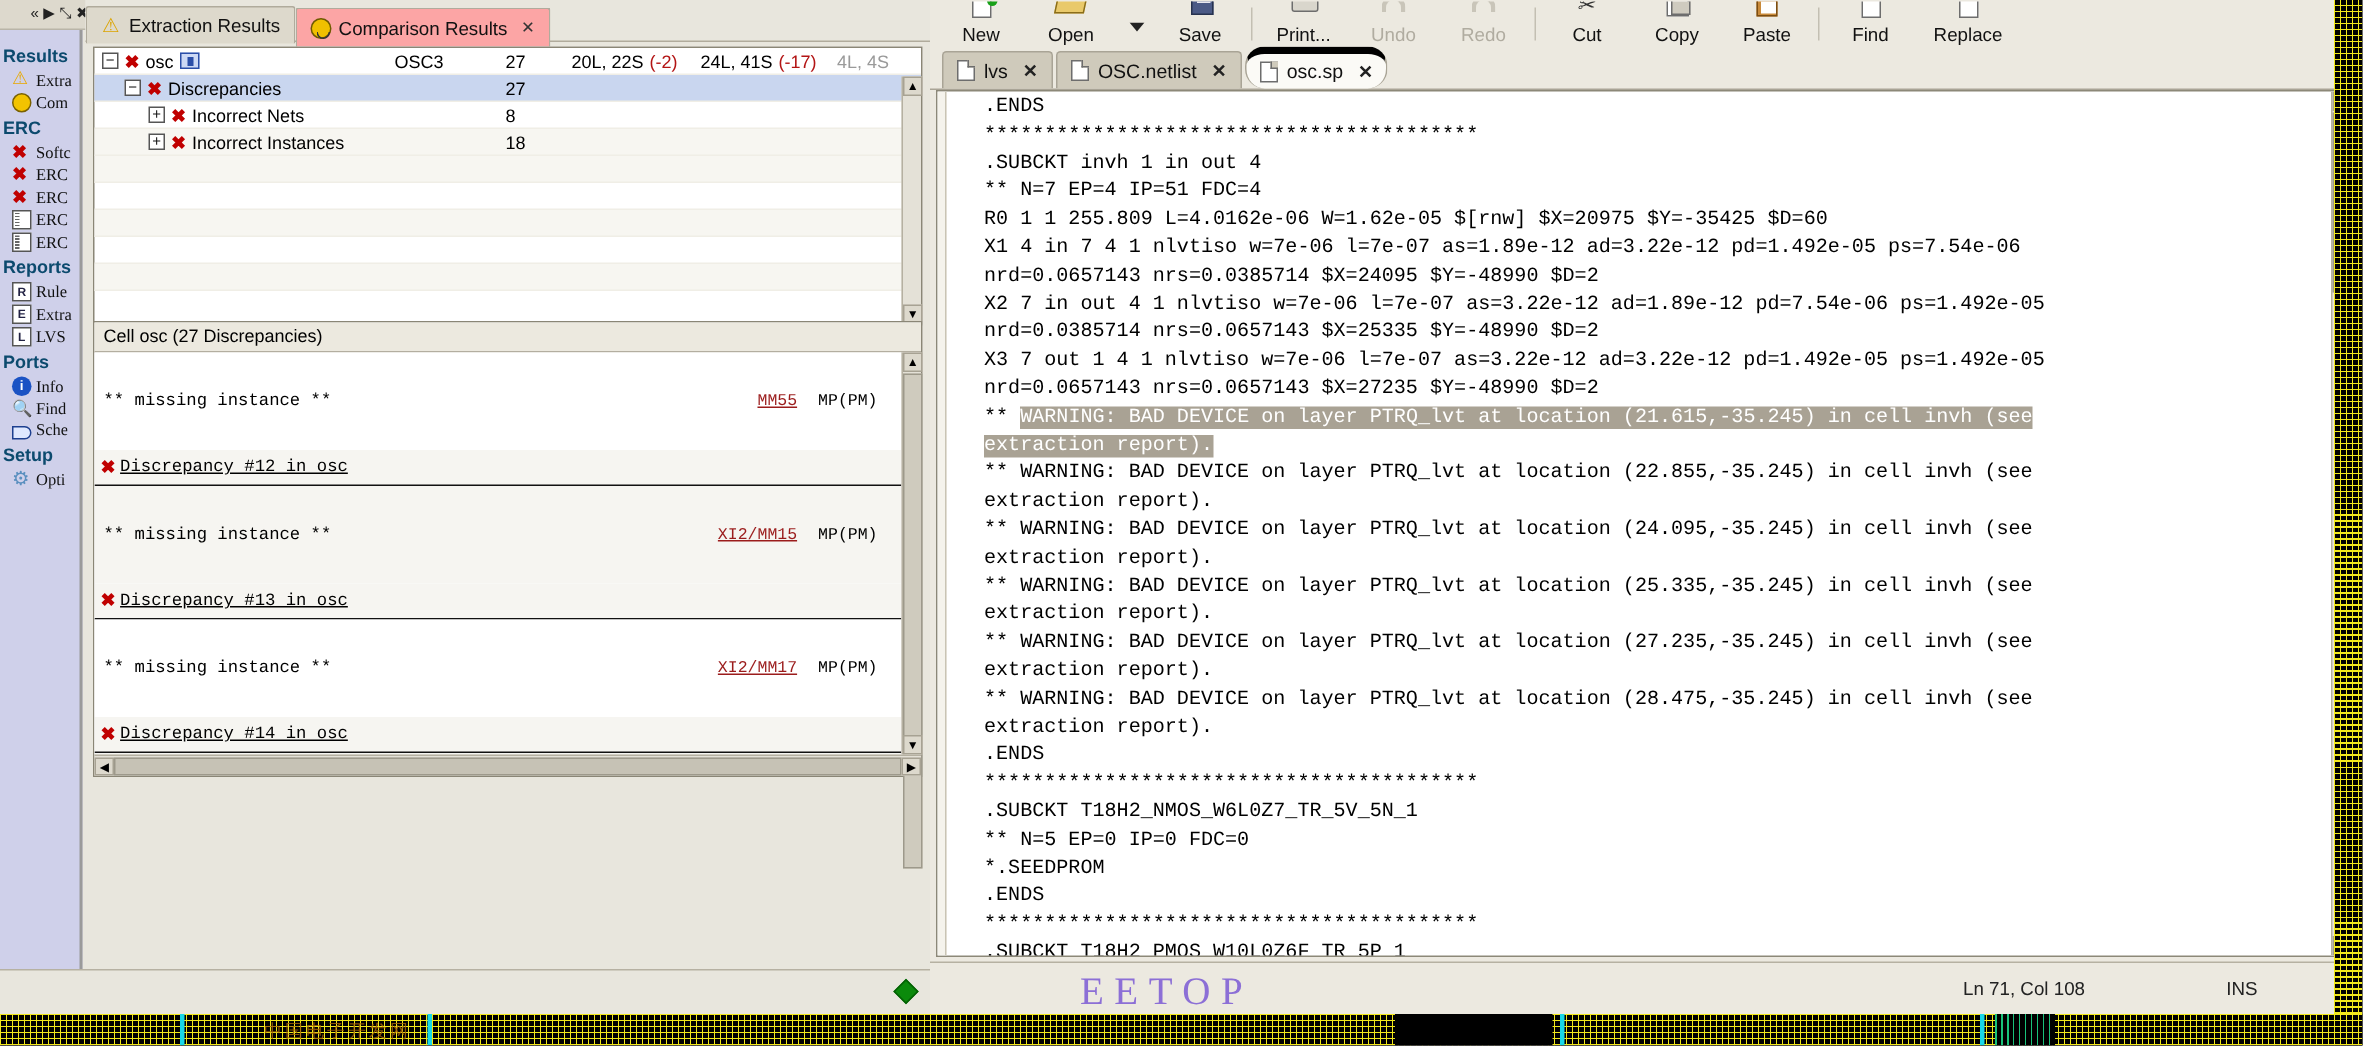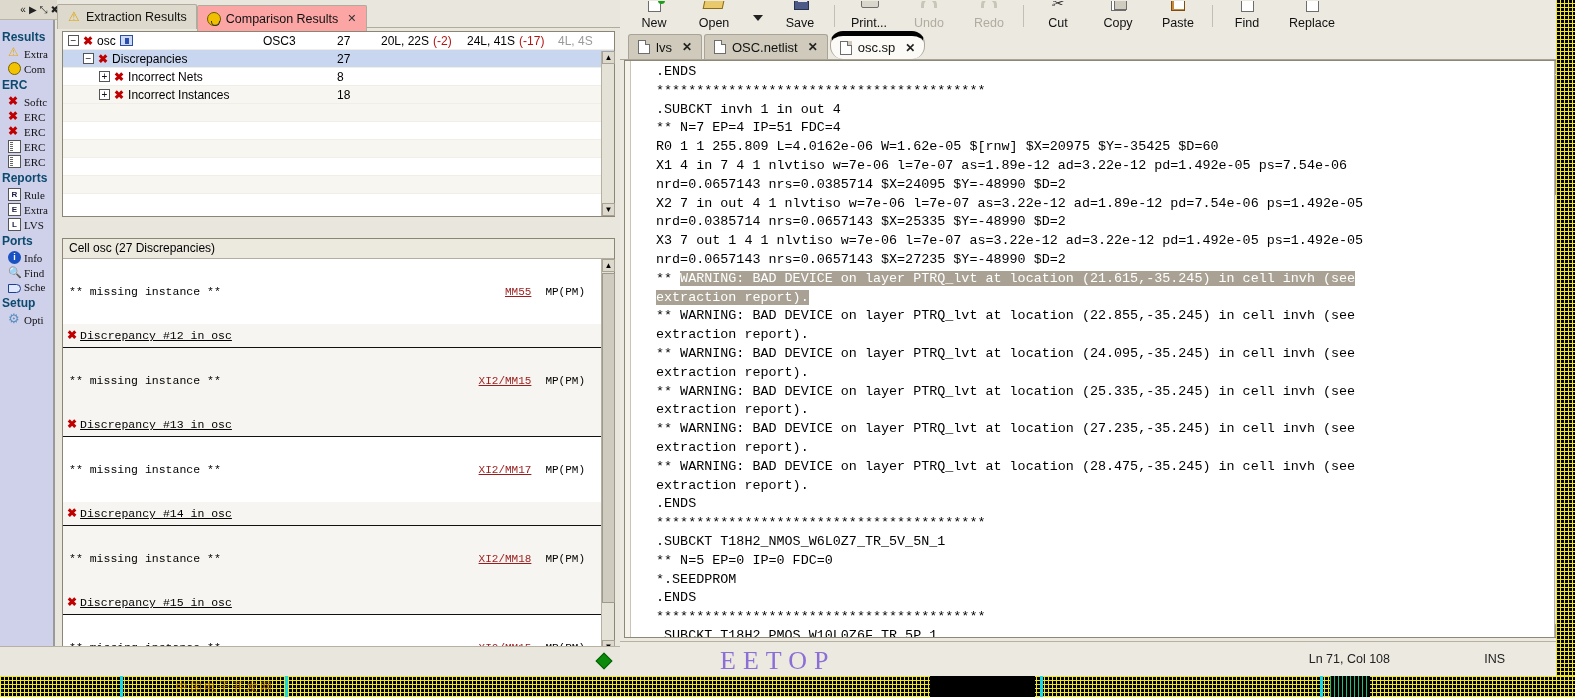--- a/index.html
+++ b/index.html
@@ -67,21 +67,21 @@
   .exp { width:11px;height:11px;border:1px solid #555; background:#fff; font-size:10px; line-height:9px; text-align:center; color:#111; flex:0 0 11px;}
   .redx { color:#c00000; font-weight:bold; font-size:12px; }
   .neg { color:#b31515; }
   .dim { color:#9a9a9a; }
   .lay-ico{ width:13px;height:11px;border:1px solid #2b4ea8; background:#cdd9f5; display:inline-block; position:relative;}
   .lay-ico::after{ content:""; position:absolute; left:4px; top:2px; width:4px;height:6px; background:#2b4ea8;}
   #tree-scroll { position:absolute; right:0; top:19px; width:13px; bottom:0; background:#e4e1d7; border-left:1px solid #b5b0a1; }
   .sb-arrow { width:13px;height:13px; background:#ddd9cd; border:1px solid #a7a293; font-size:8px; text-align:center; line-height:11px;}
 
   
-  #disc-wrap { position:absolute; left:5px; top:238px; width:553px; height:430px; border:1px solid #8a8676; background:#fff; }
+  #disc-wrap { position:absolute; left:5px; top:214px; width:553px; height:304px; border:1px solid #8a8676; background:#fff; }
   #disc-title { height:20px; background:#ece9df; border-bottom:1px solid #b3aea0; font-size:12px; padding:2px 6px; }
   #disc-body { position:absolute; left:0; top:20px; right:13px; bottom:14px; background:#fff; overflow:hidden;
                font-family:"Liberation Serif", serif; font-size:12.5px; }
   .d-group { }
   .d-miss { height:65px; display:flex; align-items:center; padding:0 6px; background:#fff; position:relative;}
   .d-group.shade .d-miss { background:#f6f5f1; }
   .d-miss .txt { font-family:"Liberation Mono", monospace; font-size:11.5px; }
   .d-miss .right { position:absolute; right:16px; display:flex; gap:14px; align-items:center; font-family:"Liberation Mono", monospace; font-size:11px;}
   .d-miss .link { color:#9b1c1c; text-decoration:underline; }
   .d-head { height:24px; display:flex; align-items:center; gap:3px; padding:0 4px; border-bottom:1px solid #111; background:#f6f5f1;}

